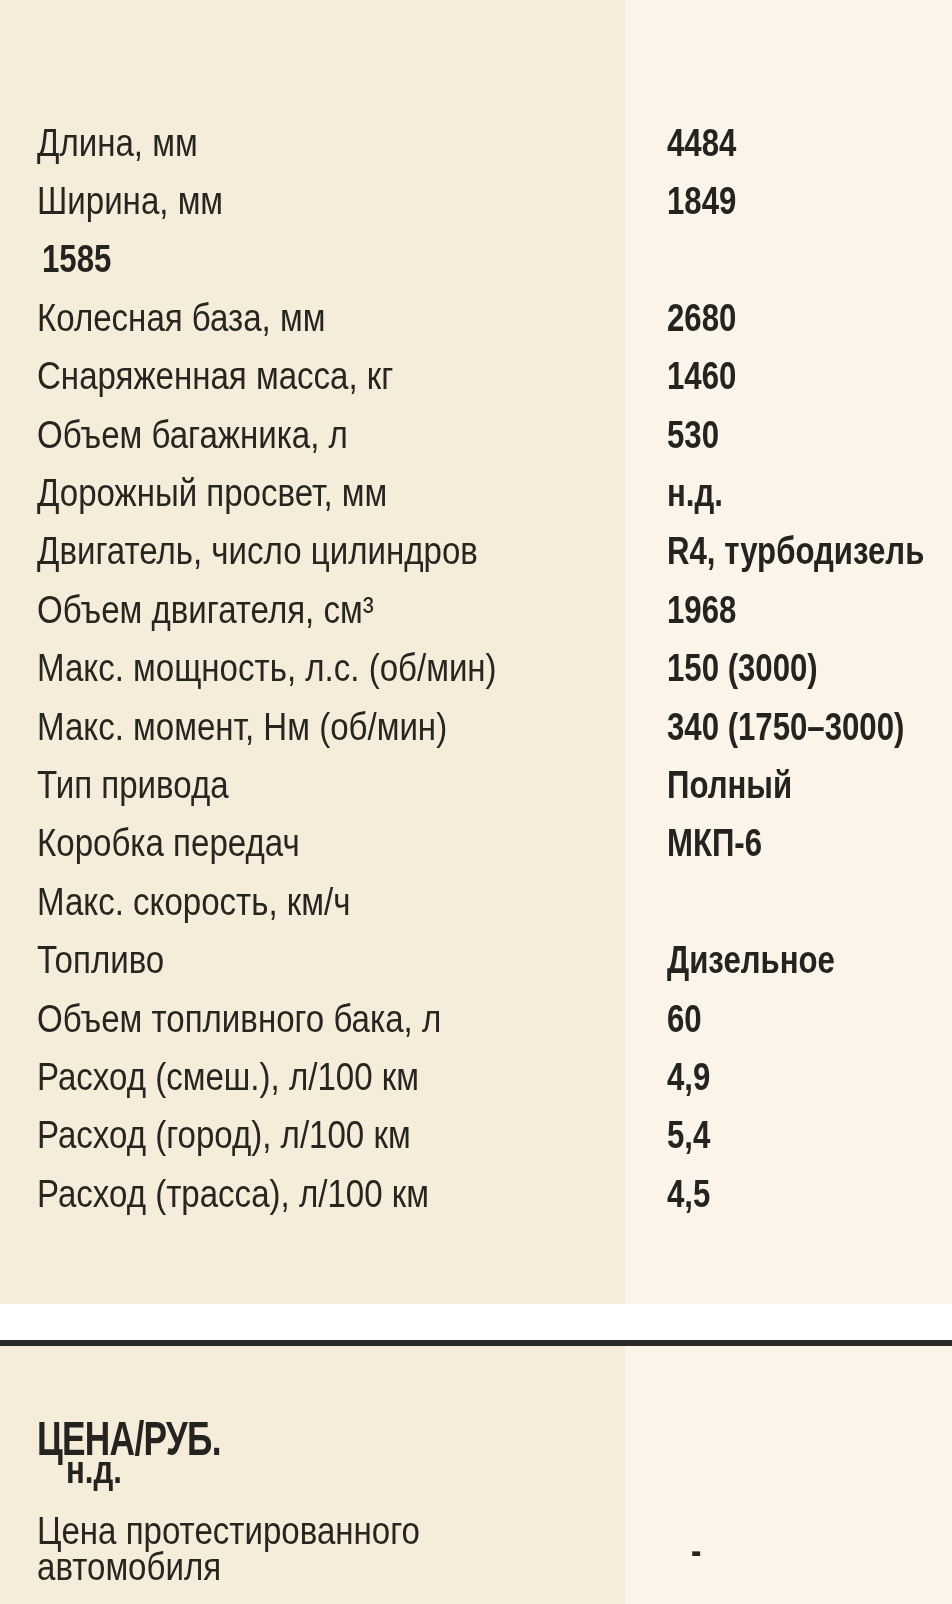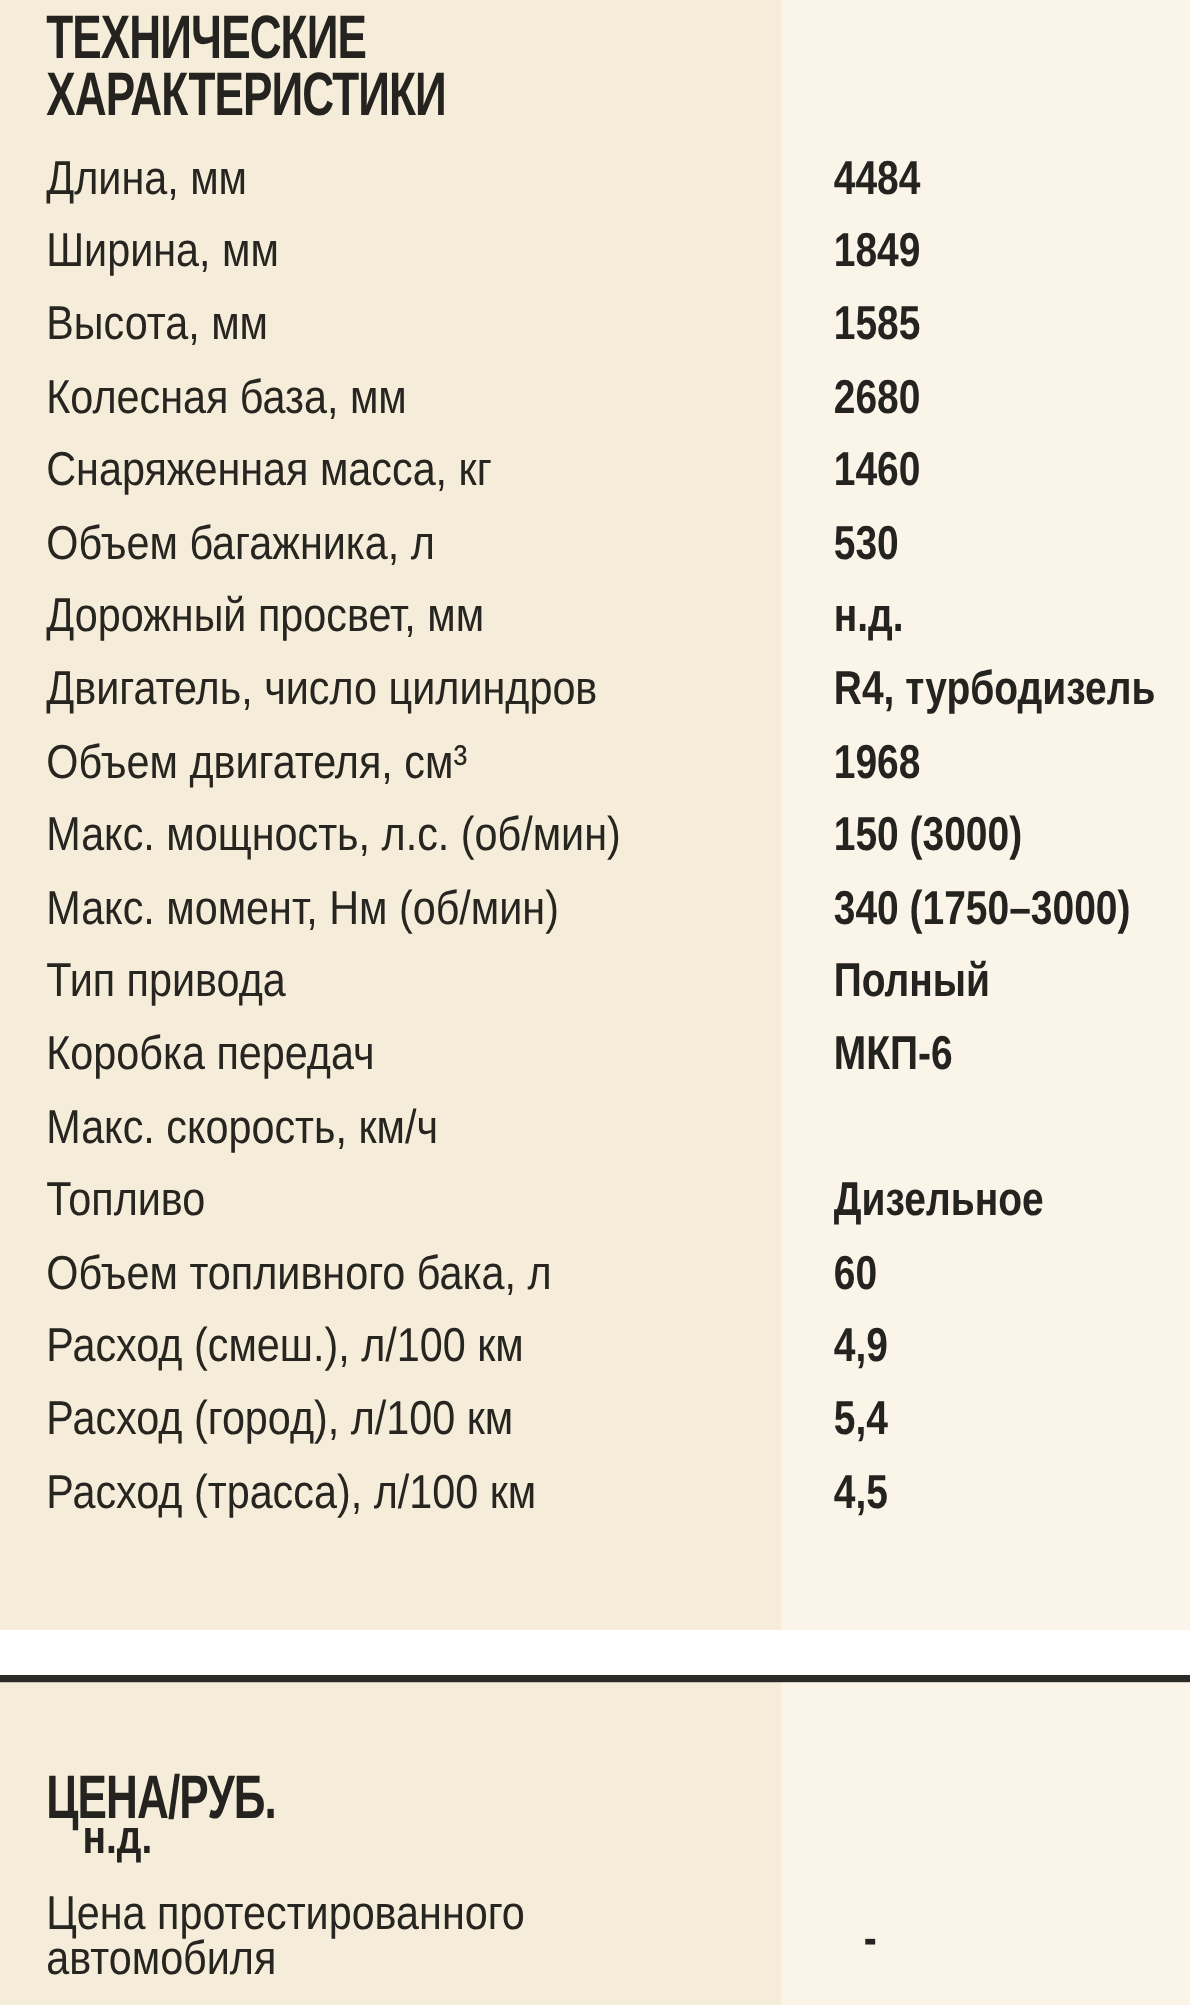--- a/index.html
+++ b/index.html
@@ -67,38 +67,33 @@
     display:inline-block; transform:scaleX(0.82); transform-origin:0 50%;
     white-space:nowrap;
   }
 </style>
 </head>
 <body>
 
 <div class="page">
 
   <section class="panel specs-panel">
-    <div class="title">
-      <div><span class="cond">ТЕХНИЧЕСКИЕ</span></div>
-      <div><span class="cond">ХАРАКТЕРИСТИКИ</span></div>
-    </div>
     <div class="rows">
 
         <div class="row">
           <div class="label"><span class="cond">Длина, мм</span></div>
           <div class="value"><span class="condv">4484</span></div>
         </div>
 
         <div class="row">
           <div class="label"><span class="cond">Ширина, мм</span></div>
           <div class="value"><span class="condv">1849</span></div>
         </div>
 
         <div class="row">
-          <div class="label"><span class="cond">Высота, мм</span></div>
           <div class="value"><span class="condv">1585</span></div>
         </div>
 
         <div class="row">
           <div class="label"><span class="cond">Колесная база, мм</span></div>
           <div class="value"><span class="condv">2680</span></div>
         </div>
 
         <div class="row">
           <div class="label"><span class="cond">Снаряженная масса, кг</span></div>

